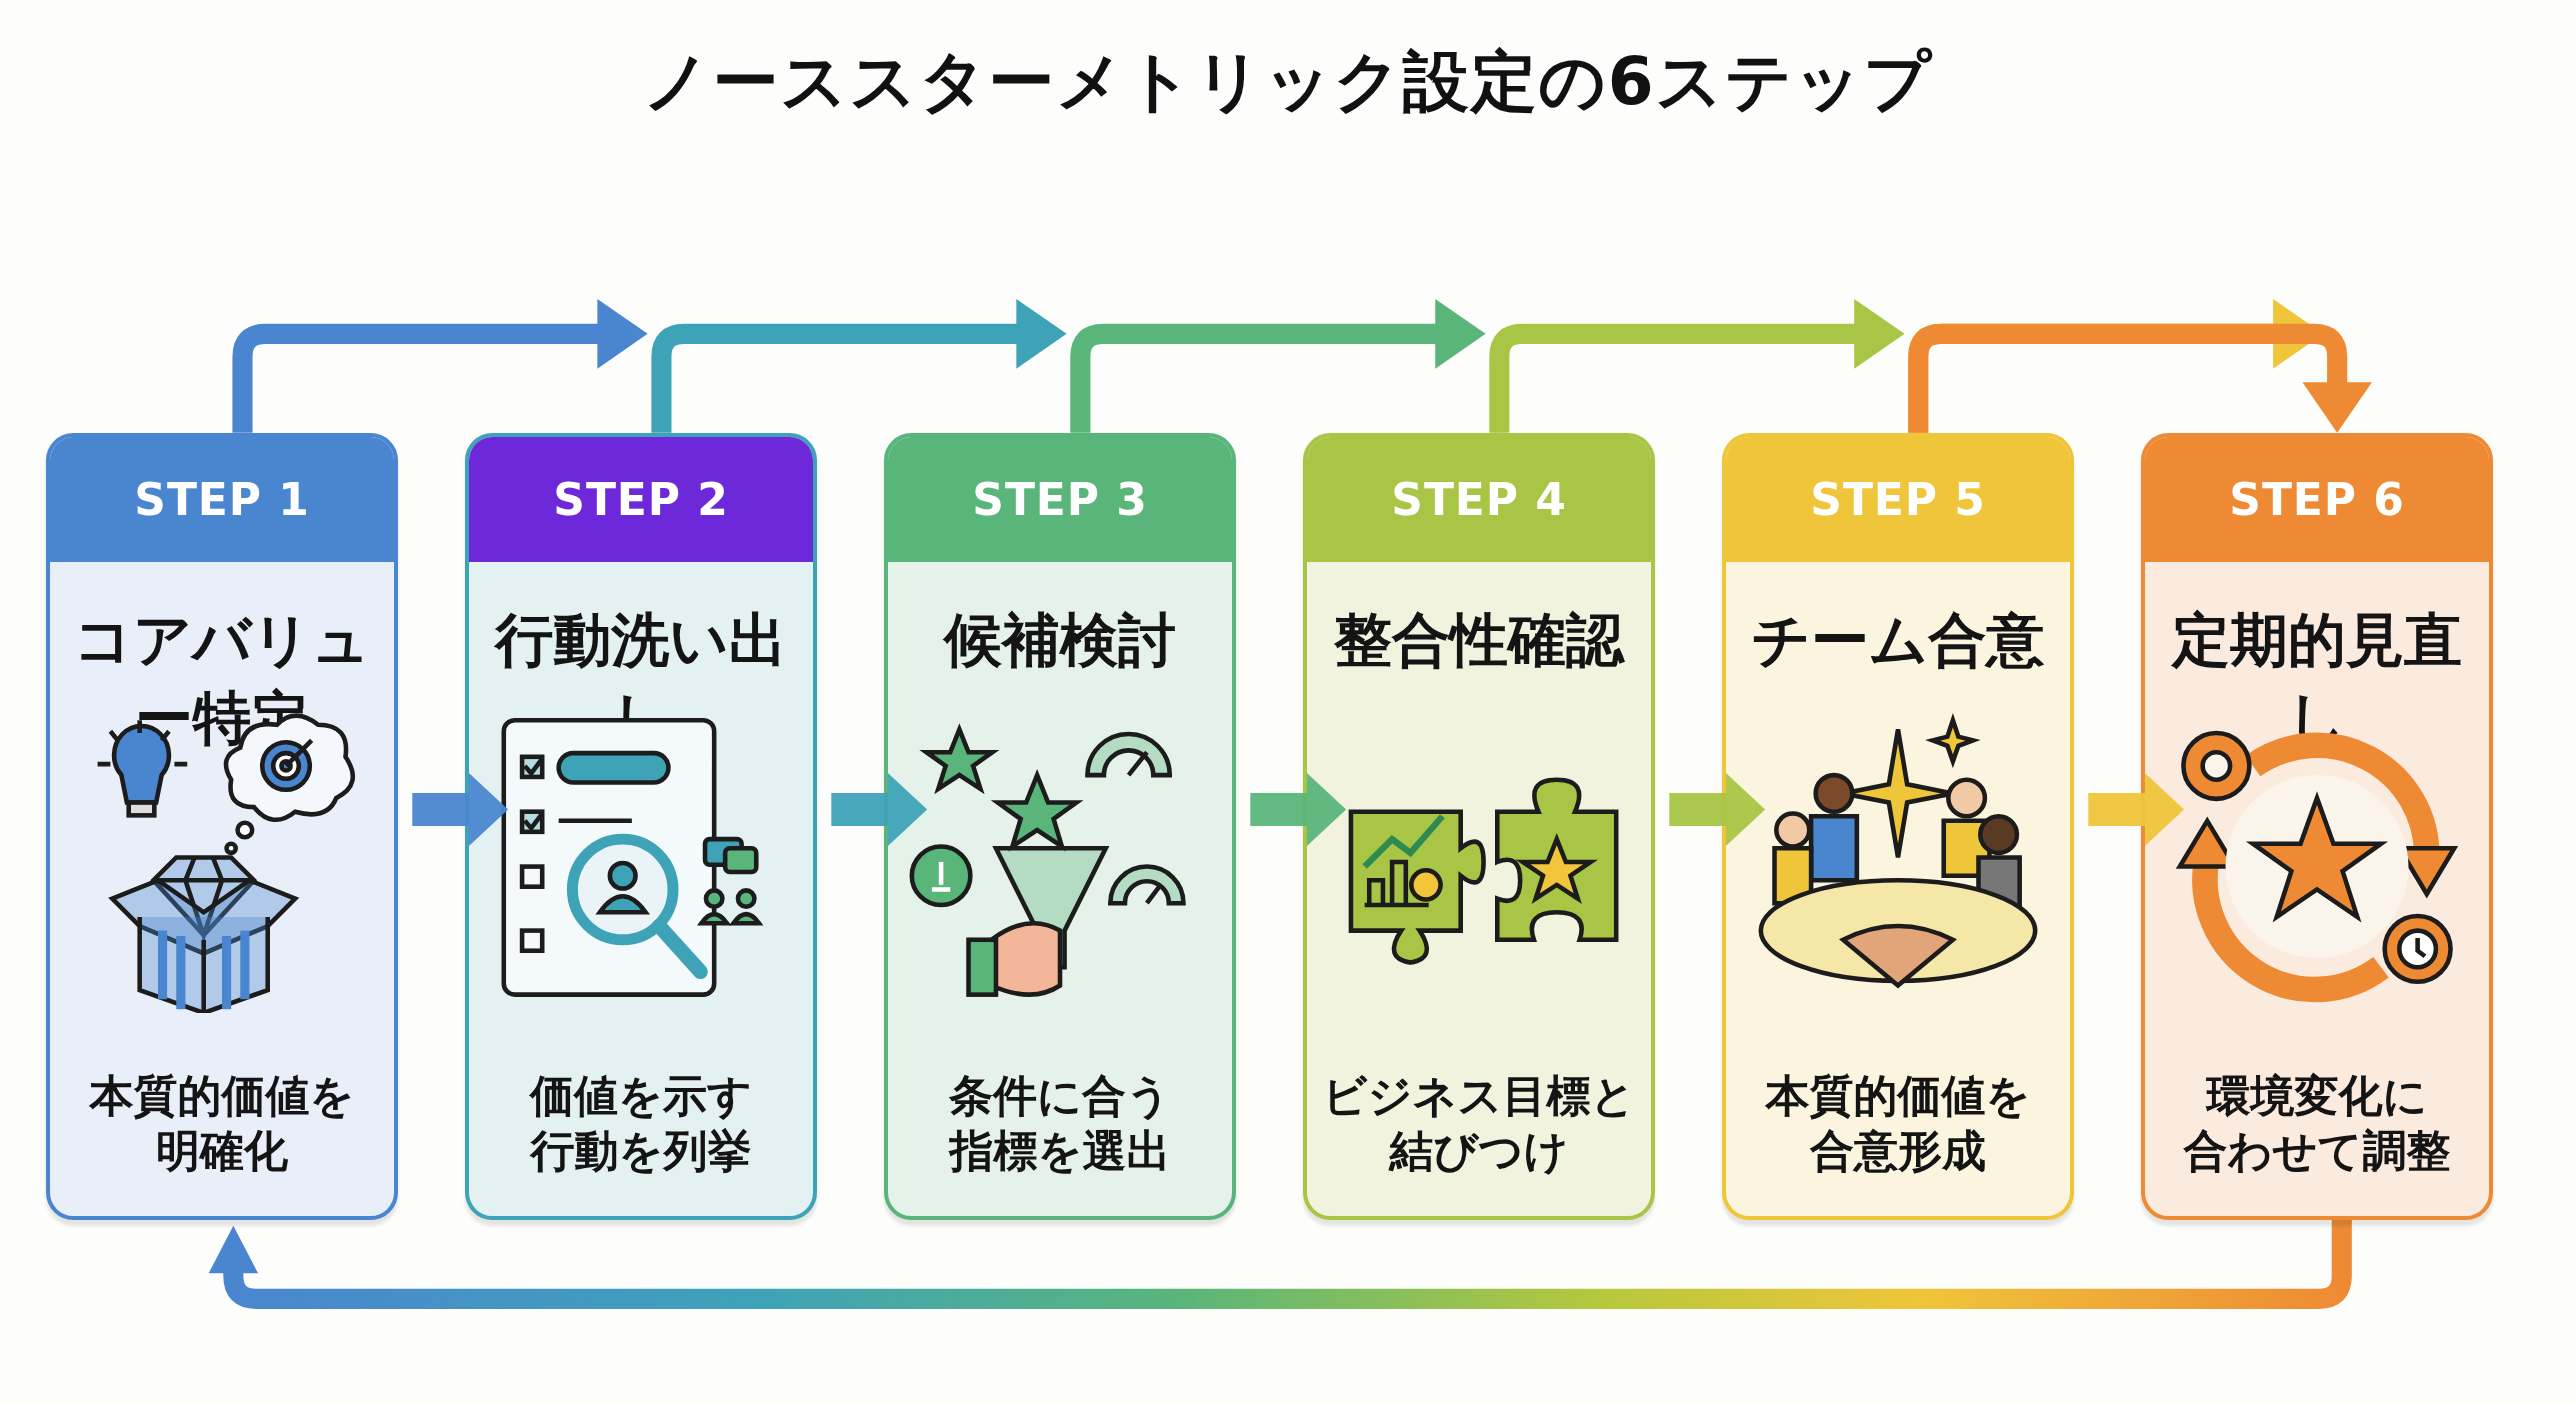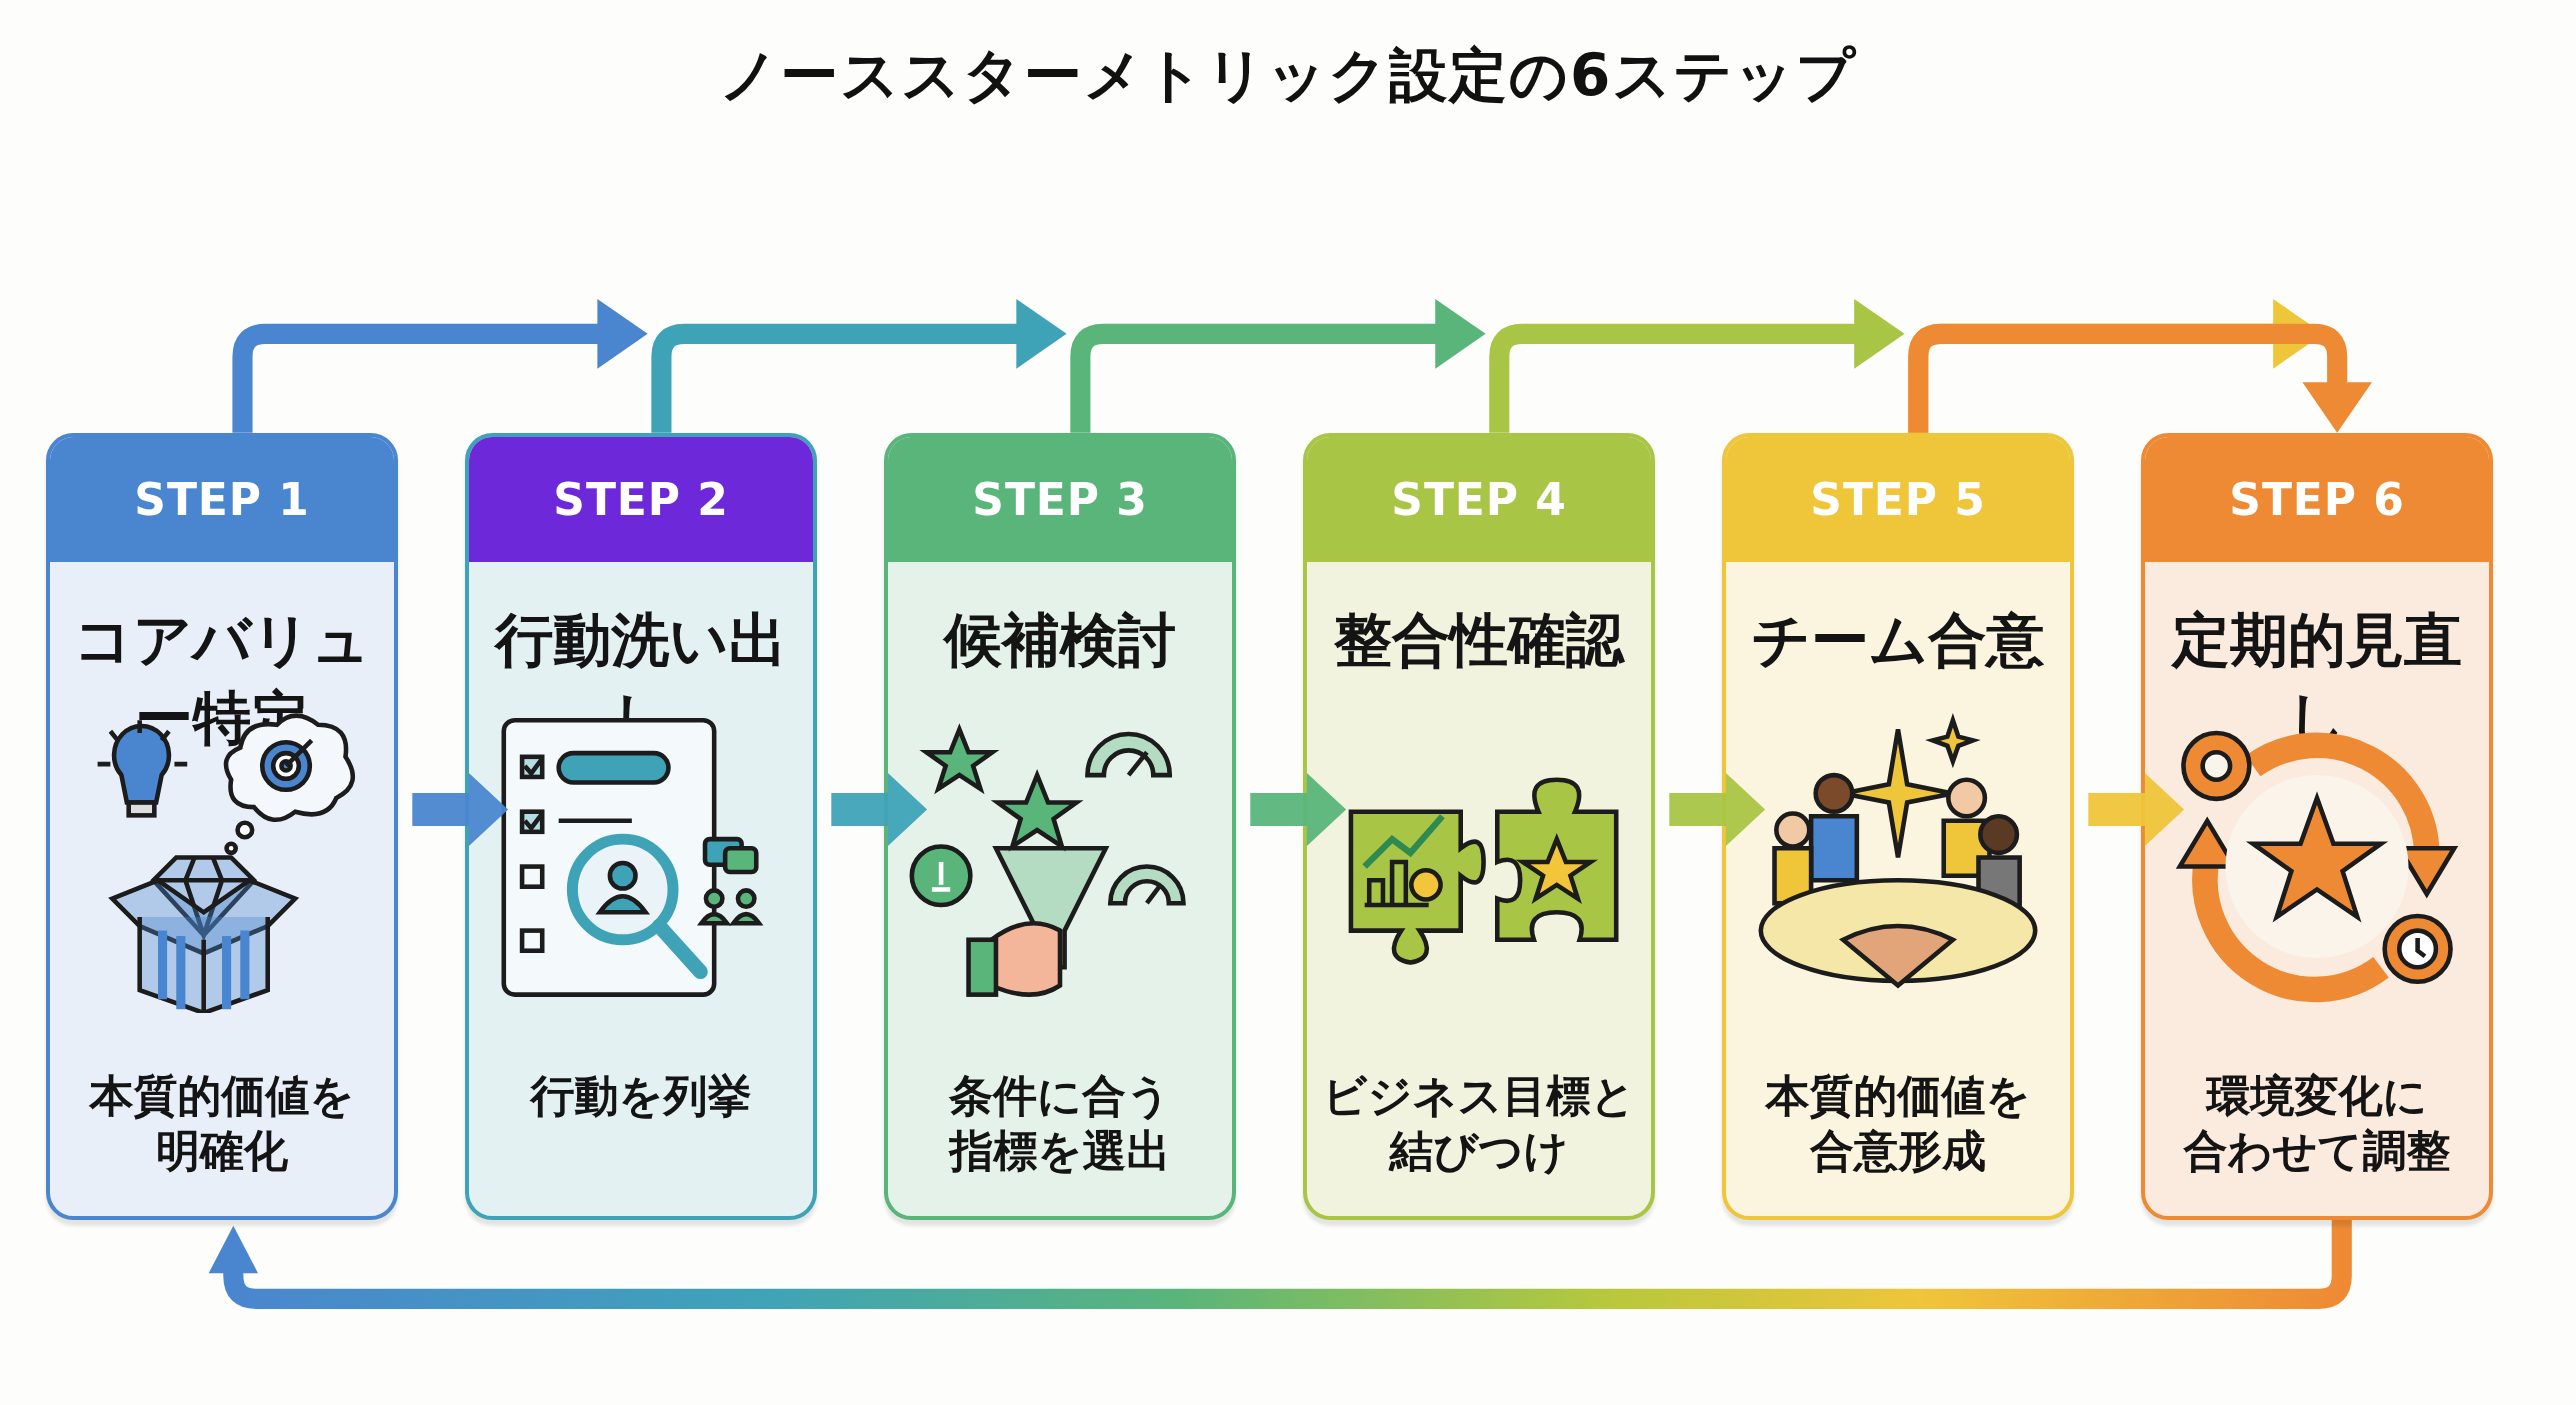--- a/index.html
+++ b/index.html
@@ -1,19 +1,19 @@
 <!DOCTYPE html>
 <html style="font-size:14.6px"><head>
 <meta charset="utf-8">
 <style>
   html, body { margin:0; padding:0; }
   body { width:2576px; height:1405px; background:#fdfdfc; position:relative; overflow:hidden;
          font-family:"DejaVu Sans","Liberation Sans",sans-serif; }
   .title { position:absolute; left:0; top:37px; width:2576px; text-align:center;
-           font-size:58px; font-weight:bold; color:#111; letter-spacing:1.8px; }
+           font-size:66px; font-weight:bold; color:#111; letter-spacing:1.8px; }
   svg.flow { position:absolute; left:0; top:0; }
   .card { position:absolute; top:433px; width:352px; height:787px; border-radius:27.4px;
           box-sizing:border-box; border:4.6px solid; overflow:hidden;
           box-shadow:0 5.5px 3.7px rgba(0,0,0,0.10); }
   .card .hdr { height:125px; display:flex; align-items:center; justify-content:center;
                color:#fff; font-weight:bold; font-size:44px; letter-spacing:0.9px; }
   .card .ttl { position:absolute; top:165px; left:0; width:100%; text-align:center;
                font-size:58px; font-weight:bold; color:#141414; }
   .card .desc { position:absolute; top:631px; left:0; width:100%; text-align:center;
                 font-size:44px; font-weight:bold; color:#141414; line-height:55px; }
@@ -106,20 +106,21 @@
         <path d="M190 235 l45 50" stroke="#3fa3b8" stroke-width="16" stroke-linecap="round"></path>
         <rect x="240" y="140" width="40" height="28" rx="5" fill="#3fa3b8"></rect>
             <rect x="262" y="150" width="34" height="26" rx="5" fill="#5ab57a"></rect>
         <circle cx="250" cy="205" r="9" fill="#5ab57a"></circle>
             <path d="M236 232 q14-20 28 0z" fill="#5ab57a"></path>
         <circle cx="285" cy="205" r="9" fill="#5ab57a"></circle>
             <path d="M271 232 q14-20 28 0z" fill="#5ab57a"></path>
       </g>
         </svg></div>
     <div class="desc">
+      <div class="d1">価値を示す</div>
       <div class="d2">行動を列挙</div>
     </div>
   </div>
     <div class="card" style="left: 884px; border-color: rgb(90, 181, 122); background: rgb(229, 242, 233);">
     <div class="hdr" style="background: rgb(90, 181, 122);">STEP 3</div>
     <div class="ttl">候補検討</div>
     <div class="icon"><svg viewBox="0 0 340 330" width="311" height="302">
       <g stroke="#1c1c1c" stroke-width="5">
         <polygon points="60,20 70,45 96,45 75,60 83,85 60,70 37,85 45,60 24,45 50,45" fill="#5ab57a"></polygon>
         <polygon points="145,70 157,100 188,100 163,118 172,148 145,130 118,148 127,118 102,100 133,100" fill="#5ab57a"></polygon>

